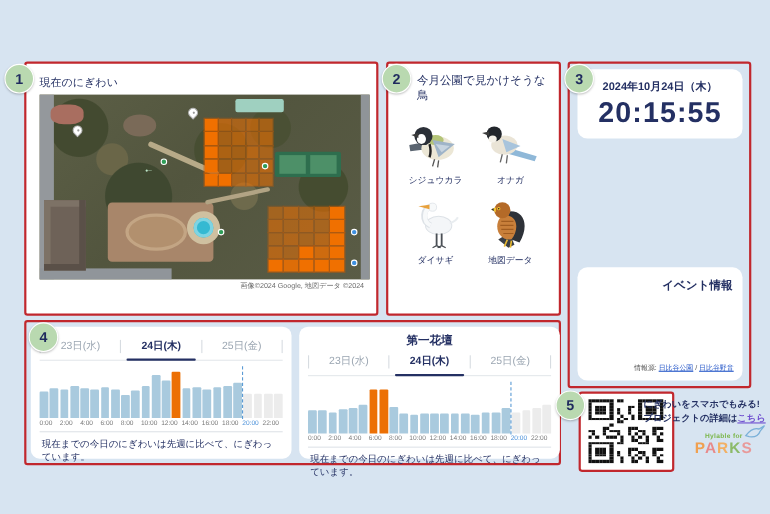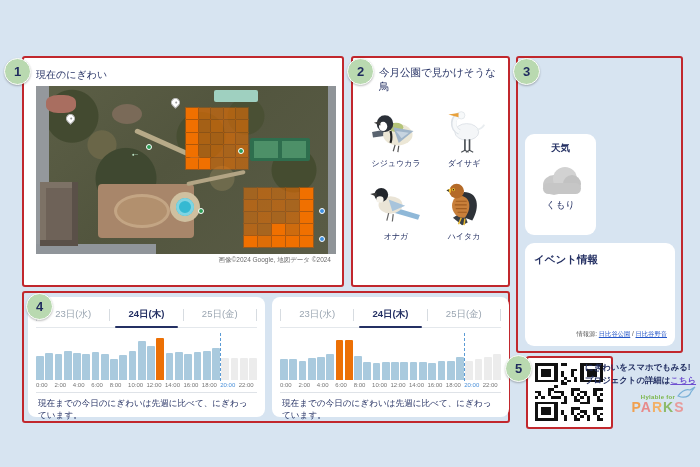--- a/index.html
+++ b/index.html
@@ -99,21 +99,21 @@
   .cloud { margin:10px auto 2px; width:44px; height:30px; position:relative; }
   .cloud i { position:absolute; background:#c9c9c9; border-radius:50%; }
   .cloud i:nth-child(1){ left:4px; top:10px; width:22px; height:20px; }
   .cloud i:nth-child(2){ left:14px; top:2px; width:24px; height:24px; background:#d2d2d2; }
   .cloud i:nth-child(3){ left:24px; top:10px; width:18px; height:18px; background:#c2c2c2; }
   .cloud b { position:absolute; left:4px; top:18px; width:38px; height:11px;
     background:#c6c6c6; border-radius:6px; }
   .temp-big { font-size:23px; font-weight:bold; color:#243063; margin-top:22px; }
 
   #event-card { left:525px; top:243px; width:150px; height:103px; padding:10px 9px 0; }
-  .event-title { text-align:left; font-size:10.5px; font-weight:bold; color:#243063; }
+  .event-title { text-align:right; font-size:10.5px; font-weight:bold; color:#243063; }
   .event-line { font-size:8.3px; font-weight:bold; color:#243063; margin-top:9px; }
   .event-src { position:absolute; right:8px; bottom:7px; font-size:6.3px; color:#555; }
   .event-src a { color:#2456c8; text-decoration:underline; cursor:pointer; }
 
   
   .chart-card { position:absolute; background:#fff; border-radius:8px; width:237px; height:120px;
     padding:6px 8px 0; }
   #chart-card-0 { left:28px; top:297px; }
   #chart-card-1 { left:272px; top:297px; }
   .chart-title { text-align:center; font-size:10.5px; font-weight:bold; color:#243063; }
@@ -263,72 +263,66 @@
             <circle cx="18" cy="17" r="9" fill="#2b3038"></circle>
             <ellipse cx="16" cy="20" rx="4.5" ry="5" fill="#ffffff"></ellipse>
             <polygon points="6,16 13,14 13,19" fill="#3a3a3a"></polygon>
             <path d="M24,25 q2,7 0,13" stroke="#222" stroke-width="2.4" fill="none"></path>
             <path d="M29,40 l-2,7 M33,41 l-1,7" stroke="#555" stroke-width="1.3" fill="none"></path>
           </svg>
           <div class="bird-name">シジュウカラ</div>
         </div>
         <div class="bird-cell">
           <svg viewBox="0 0 60 50">
+            <polygon points="26,28 56,37 54,42 26,34" fill="#8fb8d8"></polygon>
+            <ellipse cx="24" cy="26" rx="13" ry="9.5" fill="#eae4d6"></ellipse>
+            <path d="M22,20 L40,27 L26,33 Z" fill="#a8c4dc"></path>
+            <circle cx="14" cy="15" r="7.5" fill="#22262c"></circle>
+            <ellipse cx="12.5" cy="20" rx="4" ry="3.5" fill="#f5f2ea"></ellipse>
+            <polygon points="2,14 9,12.5 9,17" fill="#3a3a3a"></polygon>
+            <path d="M22,35 l-2,8 M27,36 l-1,8" stroke="#666" stroke-width="1.3" fill="none"></path>
+          </svg>
+          <div class="bird-name">オナガ</div>
+        </div>
+        <div class="bird-cell">
+          <svg viewBox="0 0 60 50">
             <ellipse cx="33" cy="26" rx="13" ry="9" fill="#f4f6f8" stroke="#dde2e7" stroke-width="1"></ellipse>
             <path d="M44,24 q6,-2 8,-6" stroke="#e9edf0" stroke-width="2" fill="none"></path>
             <path d="M25,26 C16,22 17,9 26,7" stroke="#dde2e7" stroke-width="6" fill="none"></path>
             <path d="M25,26 C17,22 18,10 26,8" stroke="#f7f9fa" stroke-width="4" fill="none"></path>
             <circle cx="27" cy="8" r="4" fill="#f7f9fa" stroke="#dde2e7" stroke-width=".8"></circle>
             <polygon points="13,7 24,5.5 24,10" fill="#e8a13c"></polygon>
             <path d="M31,34 l0,12 M36,34 l0,12" stroke="#4a4f55" stroke-width="1.8"></path>
             <path d="M31,46 l-4,2 M31,46 l4,2 M36,46 l-4,2 M36,46 l4,2" stroke="#4a4f55" stroke-width="1.2"></path>
           </svg>
           <div class="bird-name">ダイサギ</div>
-        </div>
-        <div class="bird-cell">
-          <svg viewBox="0 0 60 50">
-            <polygon points="26,28 56,37 54,42 26,34" fill="#8fb8d8"></polygon>
-            <ellipse cx="24" cy="26" rx="13" ry="9.5" fill="#eae4d6"></ellipse>
-            <path d="M22,20 L40,27 L26,33 Z" fill="#a8c4dc"></path>
-            <circle cx="14" cy="15" r="7.5" fill="#22262c"></circle>
-            <ellipse cx="12.5" cy="20" rx="4" ry="3.5" fill="#f5f2ea"></ellipse>
-            <polygon points="2,14 9,12.5 9,17" fill="#3a3a3a"></polygon>
-            <path d="M22,35 l-2,8 M27,36 l-1,8" stroke="#666" stroke-width="1.3" fill="none"></path>
-          </svg>
-          <div class="bird-name">オナガ</div>
         </div>
         <div class="bird-cell">
           <svg viewBox="0 0 60 50">
             <polygon points="18,40 28,48 34,45 29,33" fill="#3a3f46"></polygon>
             <ellipse cx="29" cy="27" rx="12" ry="13" fill="#c87f3a"></ellipse>
             <path d="M21,22 h12 M20,26 h13 M21,30 h12 M23,34 h10" stroke="#a05c20" stroke-width="1.2"></path>
             <path d="M30,12 C45,12 48,28 39,43 L31,40 C38,31 38,18 27,16 Z" fill="#2e3238"></path>
             <circle cx="22" cy="11" r="8" fill="#b46a28"></circle>
             <circle cx="18.5" cy="9.5" r="1.6" fill="#f4c430"></circle>
             <circle cx="18.5" cy="9.5" r=".7" fill="#111"></circle>
             <polygon points="11,10 16,8 15.5,13" fill="#f4c430"></polygon>
             <polygon points="11,10 13.5,9 13.5,12" fill="#333"></polygon>
             <path d="M27,40 l-3,7 M31,41 l-1,7" stroke="#e8b830" stroke-width="1.6" fill="none"></path>
           </svg>
-          <div class="bird-name">ハイタカ</div>
+          <div class="bird-name">地図データ</div>
         </div>
       </div>
     </div>
   </div>
 
   <div class="redbox" id="box3"></div>
-  <div class="card" id="weather-card">
-    <div class="wt-label">天気</div>
-    <div class="cloud">
-        <i></i>
-        <i></i>
-        <i></i>
-        <b></b>
-      </div>
-    <div class="wt-value">くもり</div>
+  <div class="card" id="clock-card">
+    <div class="date-line">2024年10月24日（木）</div>
+    <div class="time-line">20:15:55</div>
   </div>
   <div class="card" id="event-card">
     <div class="event-title">イベント情報</div>
     <div class="event-src">
       <span>情報源:</span>
       <a>日比谷公園</a><span> / </span><a>日比谷野音</a>
     </div>
   </div>
 
   <div class="redbox" id="box4"></div>
@@ -381,20 +375,21 @@
         <span>14:00</span>
         <span>16:00</span>
         <span>18:00</span>
         <span class="cur">20:00</span>
         <span>22:00</span>
       </div>
     <div class="note">現在までの今日のにぎわいは先週に比べて、にぎわっています。</div>
   </div>
 
   <div class="chart-card" id="chart-card-1">
+    <div class="chart-title">第一花壇</div>
     <div class="tabs">
       <span class="sep"></span>
       <span class="tab">23日(水)</span>
       <span class="sep"></span>
       <span class="tab active">24日(木)</span>
       <span class="sep"></span>
       <span class="tab">25日(金)</span>
       <span class="sep"></span>
     </div>
     <div class="bars">

